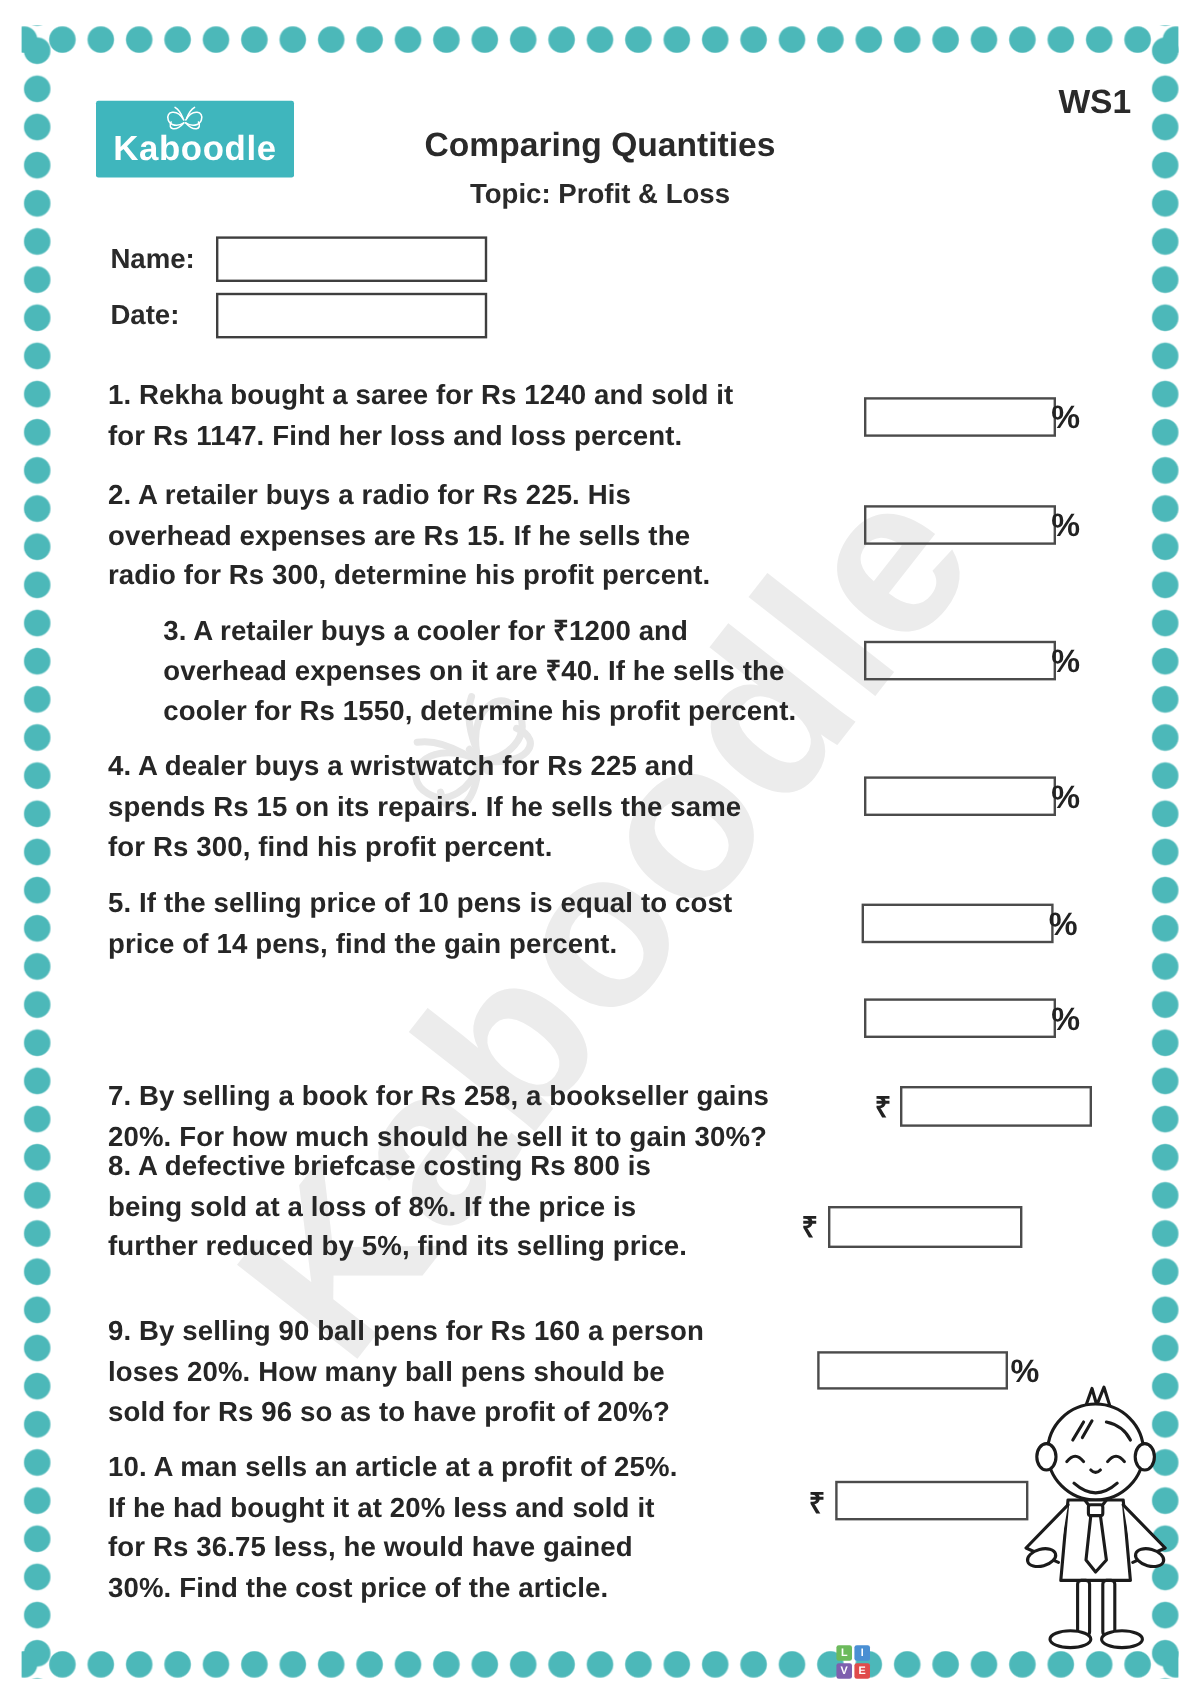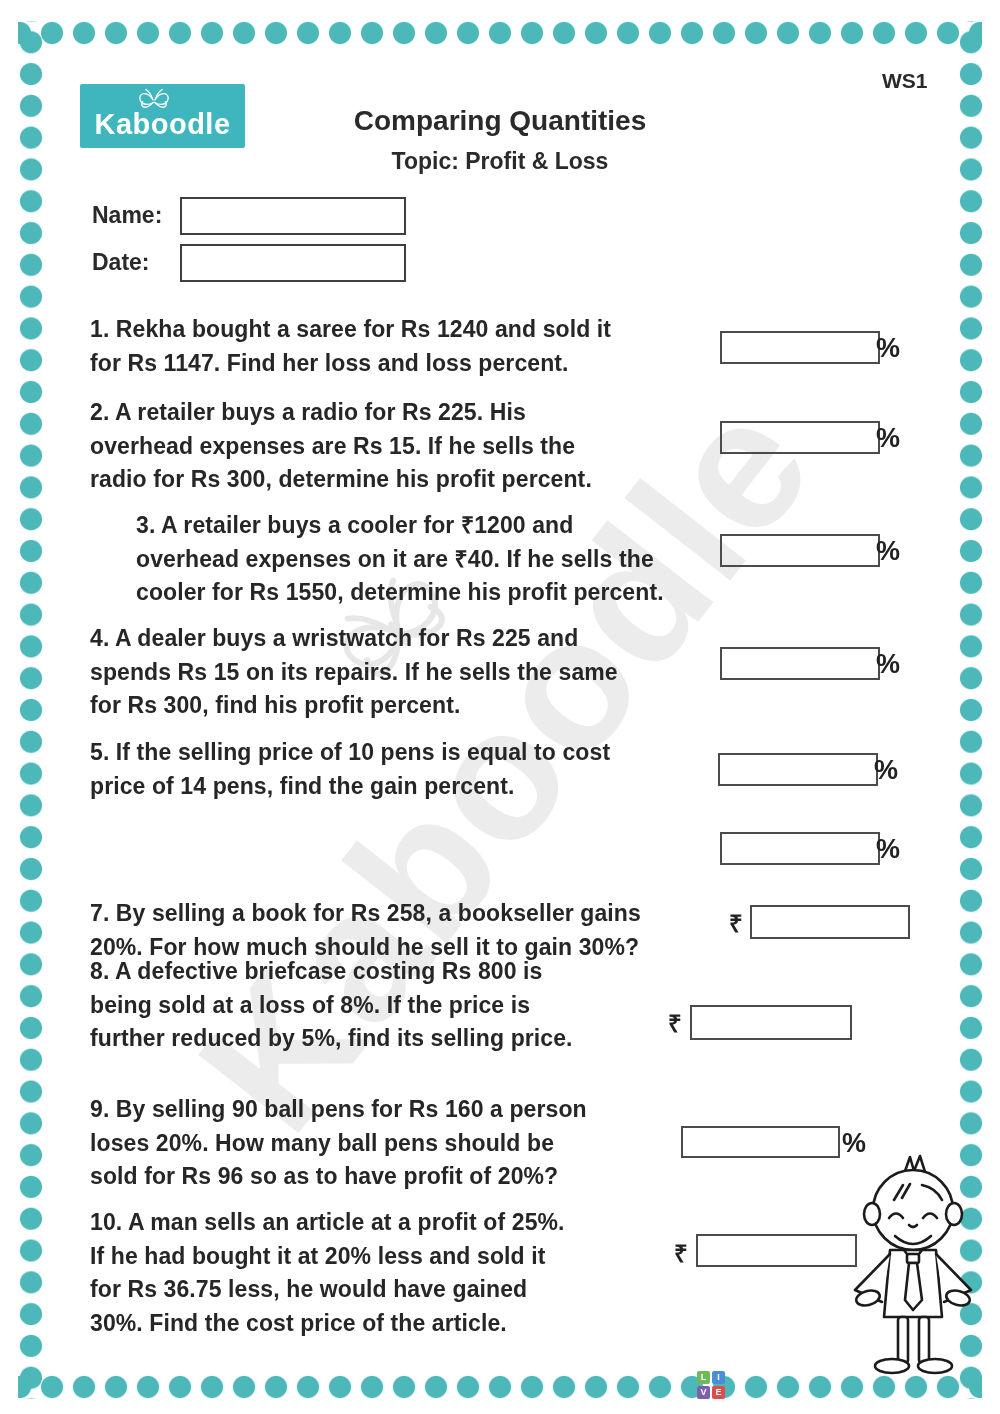--- a/index.html
+++ b/index.html
@@ -25,21 +25,21 @@
   .logo{
     position:absolute; left:80px; top:84px; width:165px; height:64px; background:#3fb6bd;
     border-radius:2px; z-index:2; text-align:center;
   }
   .logo-text{position:absolute; left:0; right:0; top:24px; color:#ffffff; font-size:29px; font-weight:600; letter-spacing:0.5px;}
   .logo-butterfly{position:absolute; left:56px; top:3px;}
   .hdr-line{position:absolute; left:0; width:1000px; text-align:center; z-index:2;}
   .hdr-1{top:74px; font-size:20px; font-weight:700;}
   .hdr-2{top:105px; font-size:28px; font-weight:700;}
   .hdr-3{top:148px; font-size:23px; font-weight:600;}
-  .ws-label{position:absolute; left:882px; top:69px; font-size:21px; font-weight:700; z-index:2;}
+  .ws-label{position:absolute; left:882px; top:69px; font-size:28px; font-weight:700; z-index:2;}
   
   .field-label{position:absolute; left:92px; font-size:23px; font-weight:600; z-index:2;}
   .field-box{
     position:absolute; left:180px; width:206px; height:34px; background:transparent;
     border:2px solid #3f3f3f; z-index:2; font-size:20px; padding:0 8px;
     font-family:"Liberation Sans", sans-serif;
   }
   
   .qtext{
     position:absolute; left:90px; width:660px; font-size:23px; font-weight:600; letter-spacing:0.1px;

